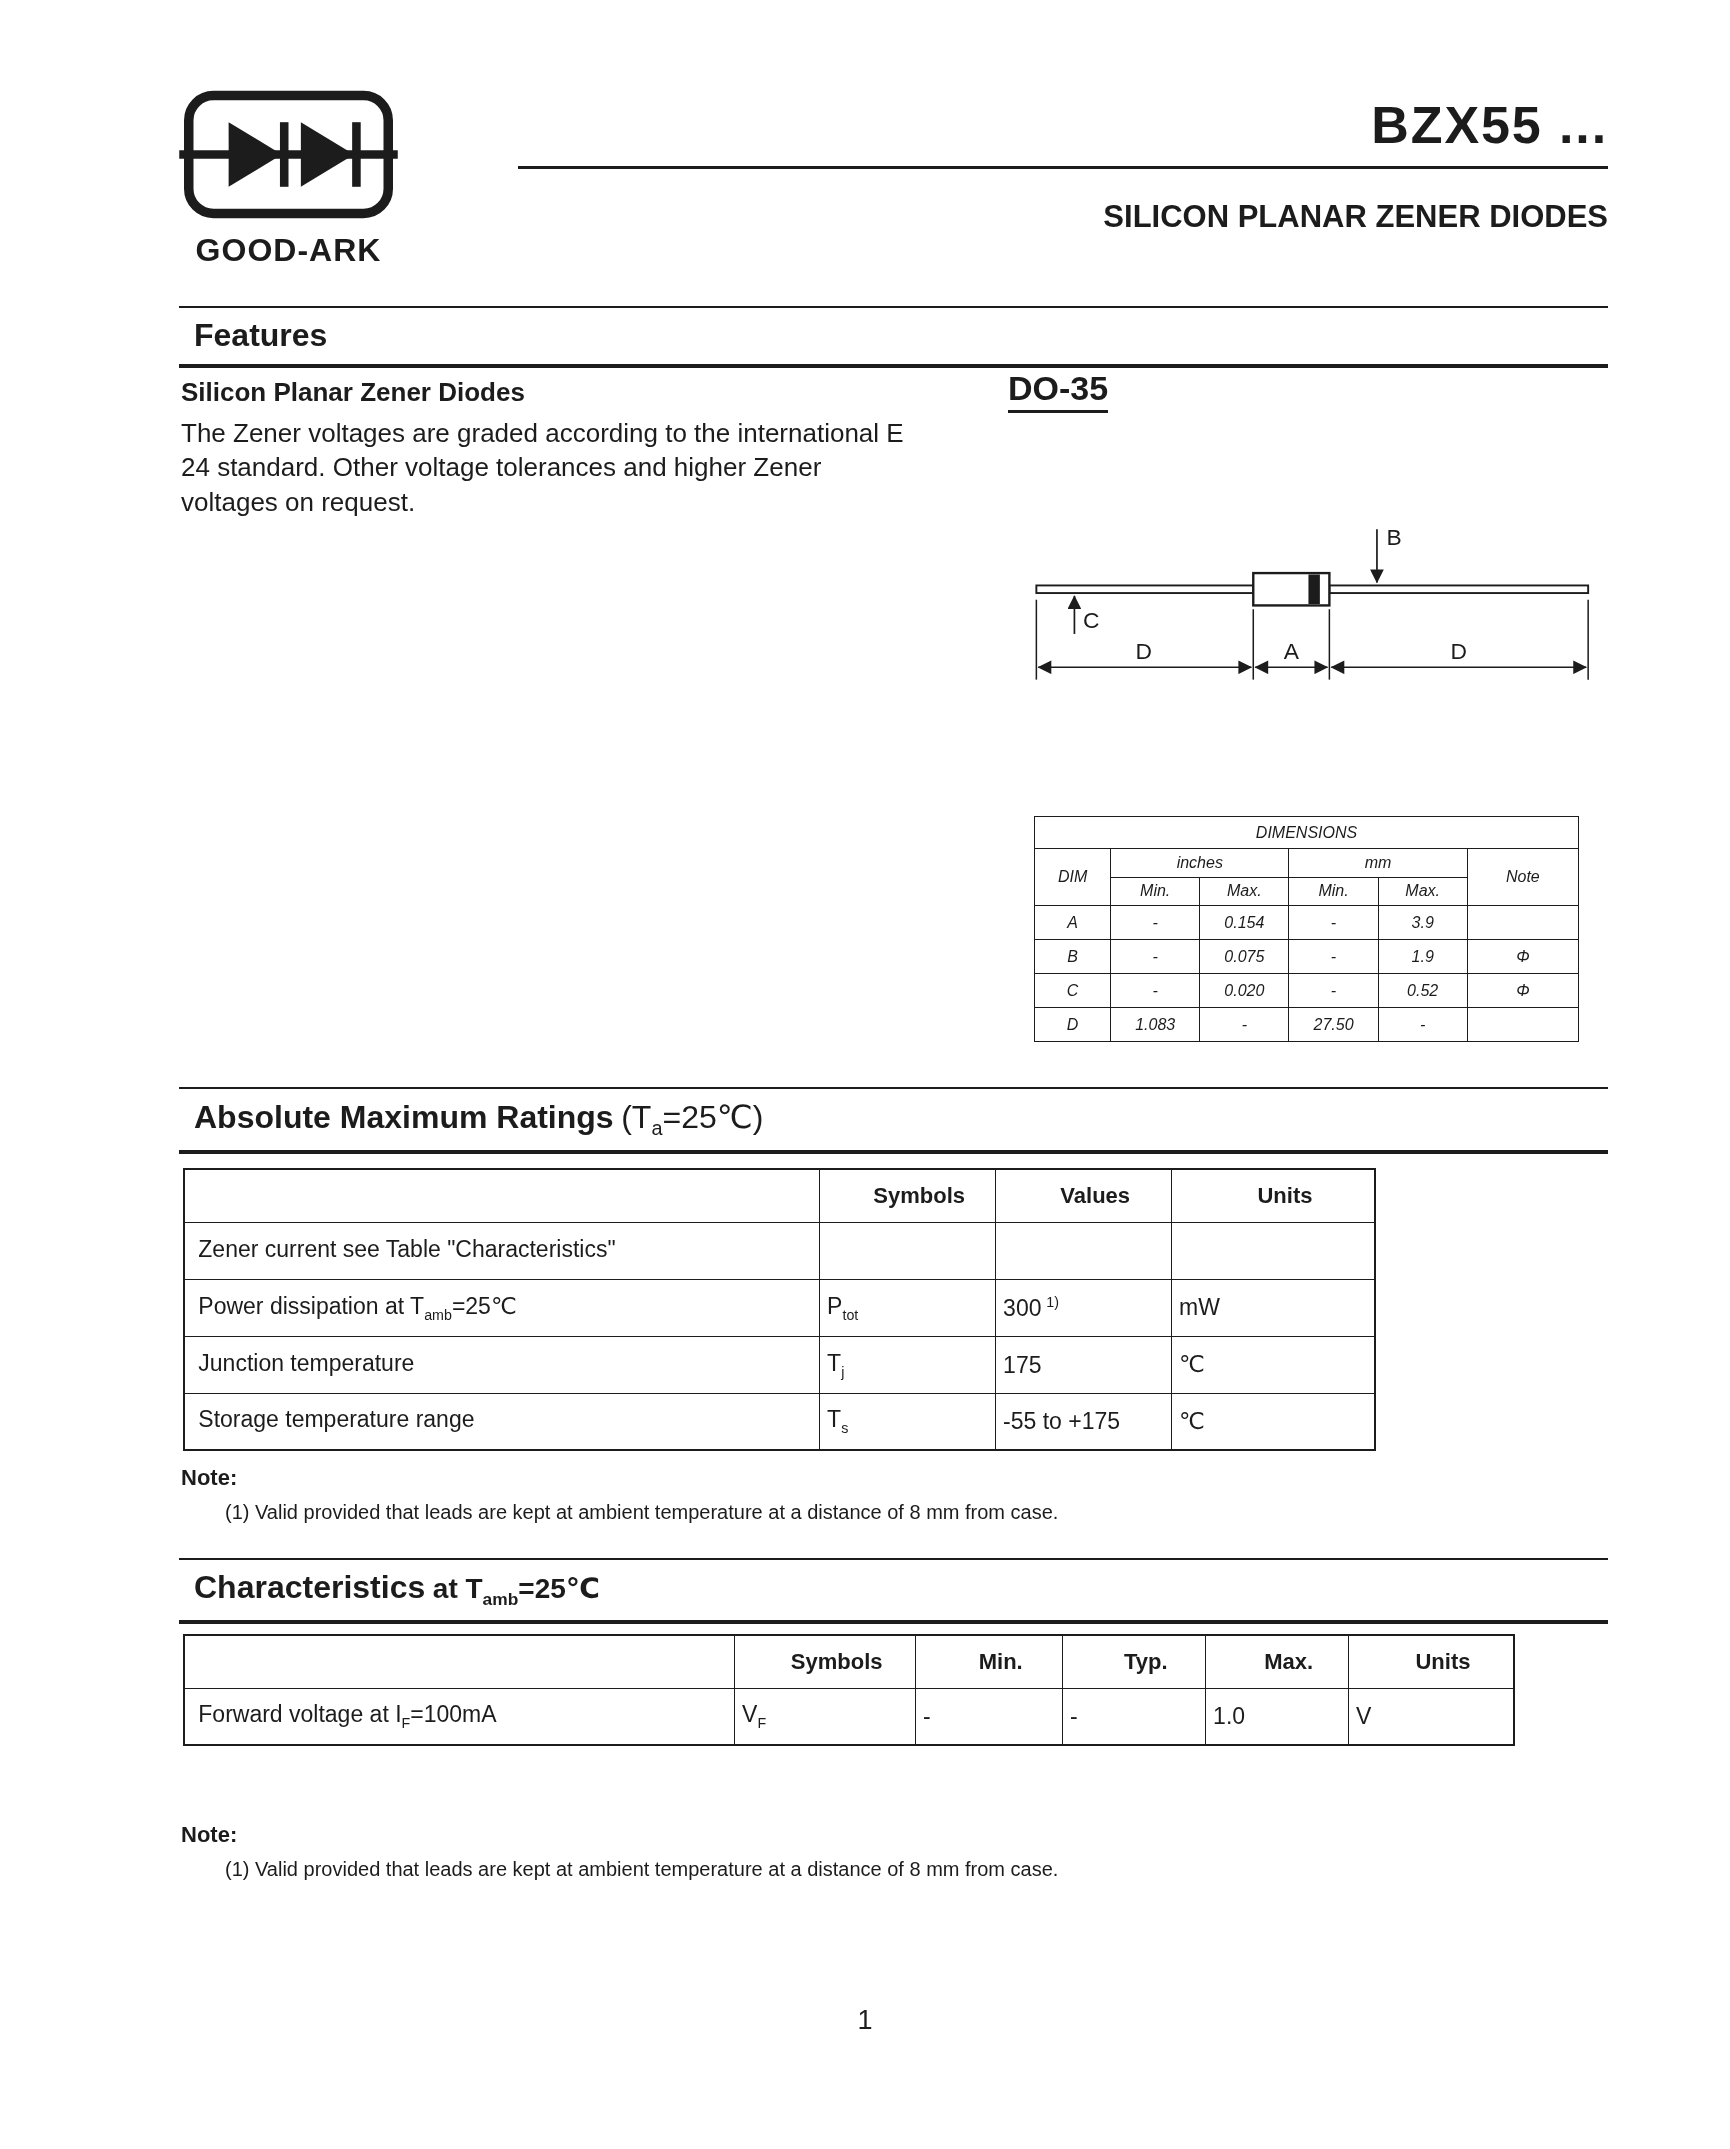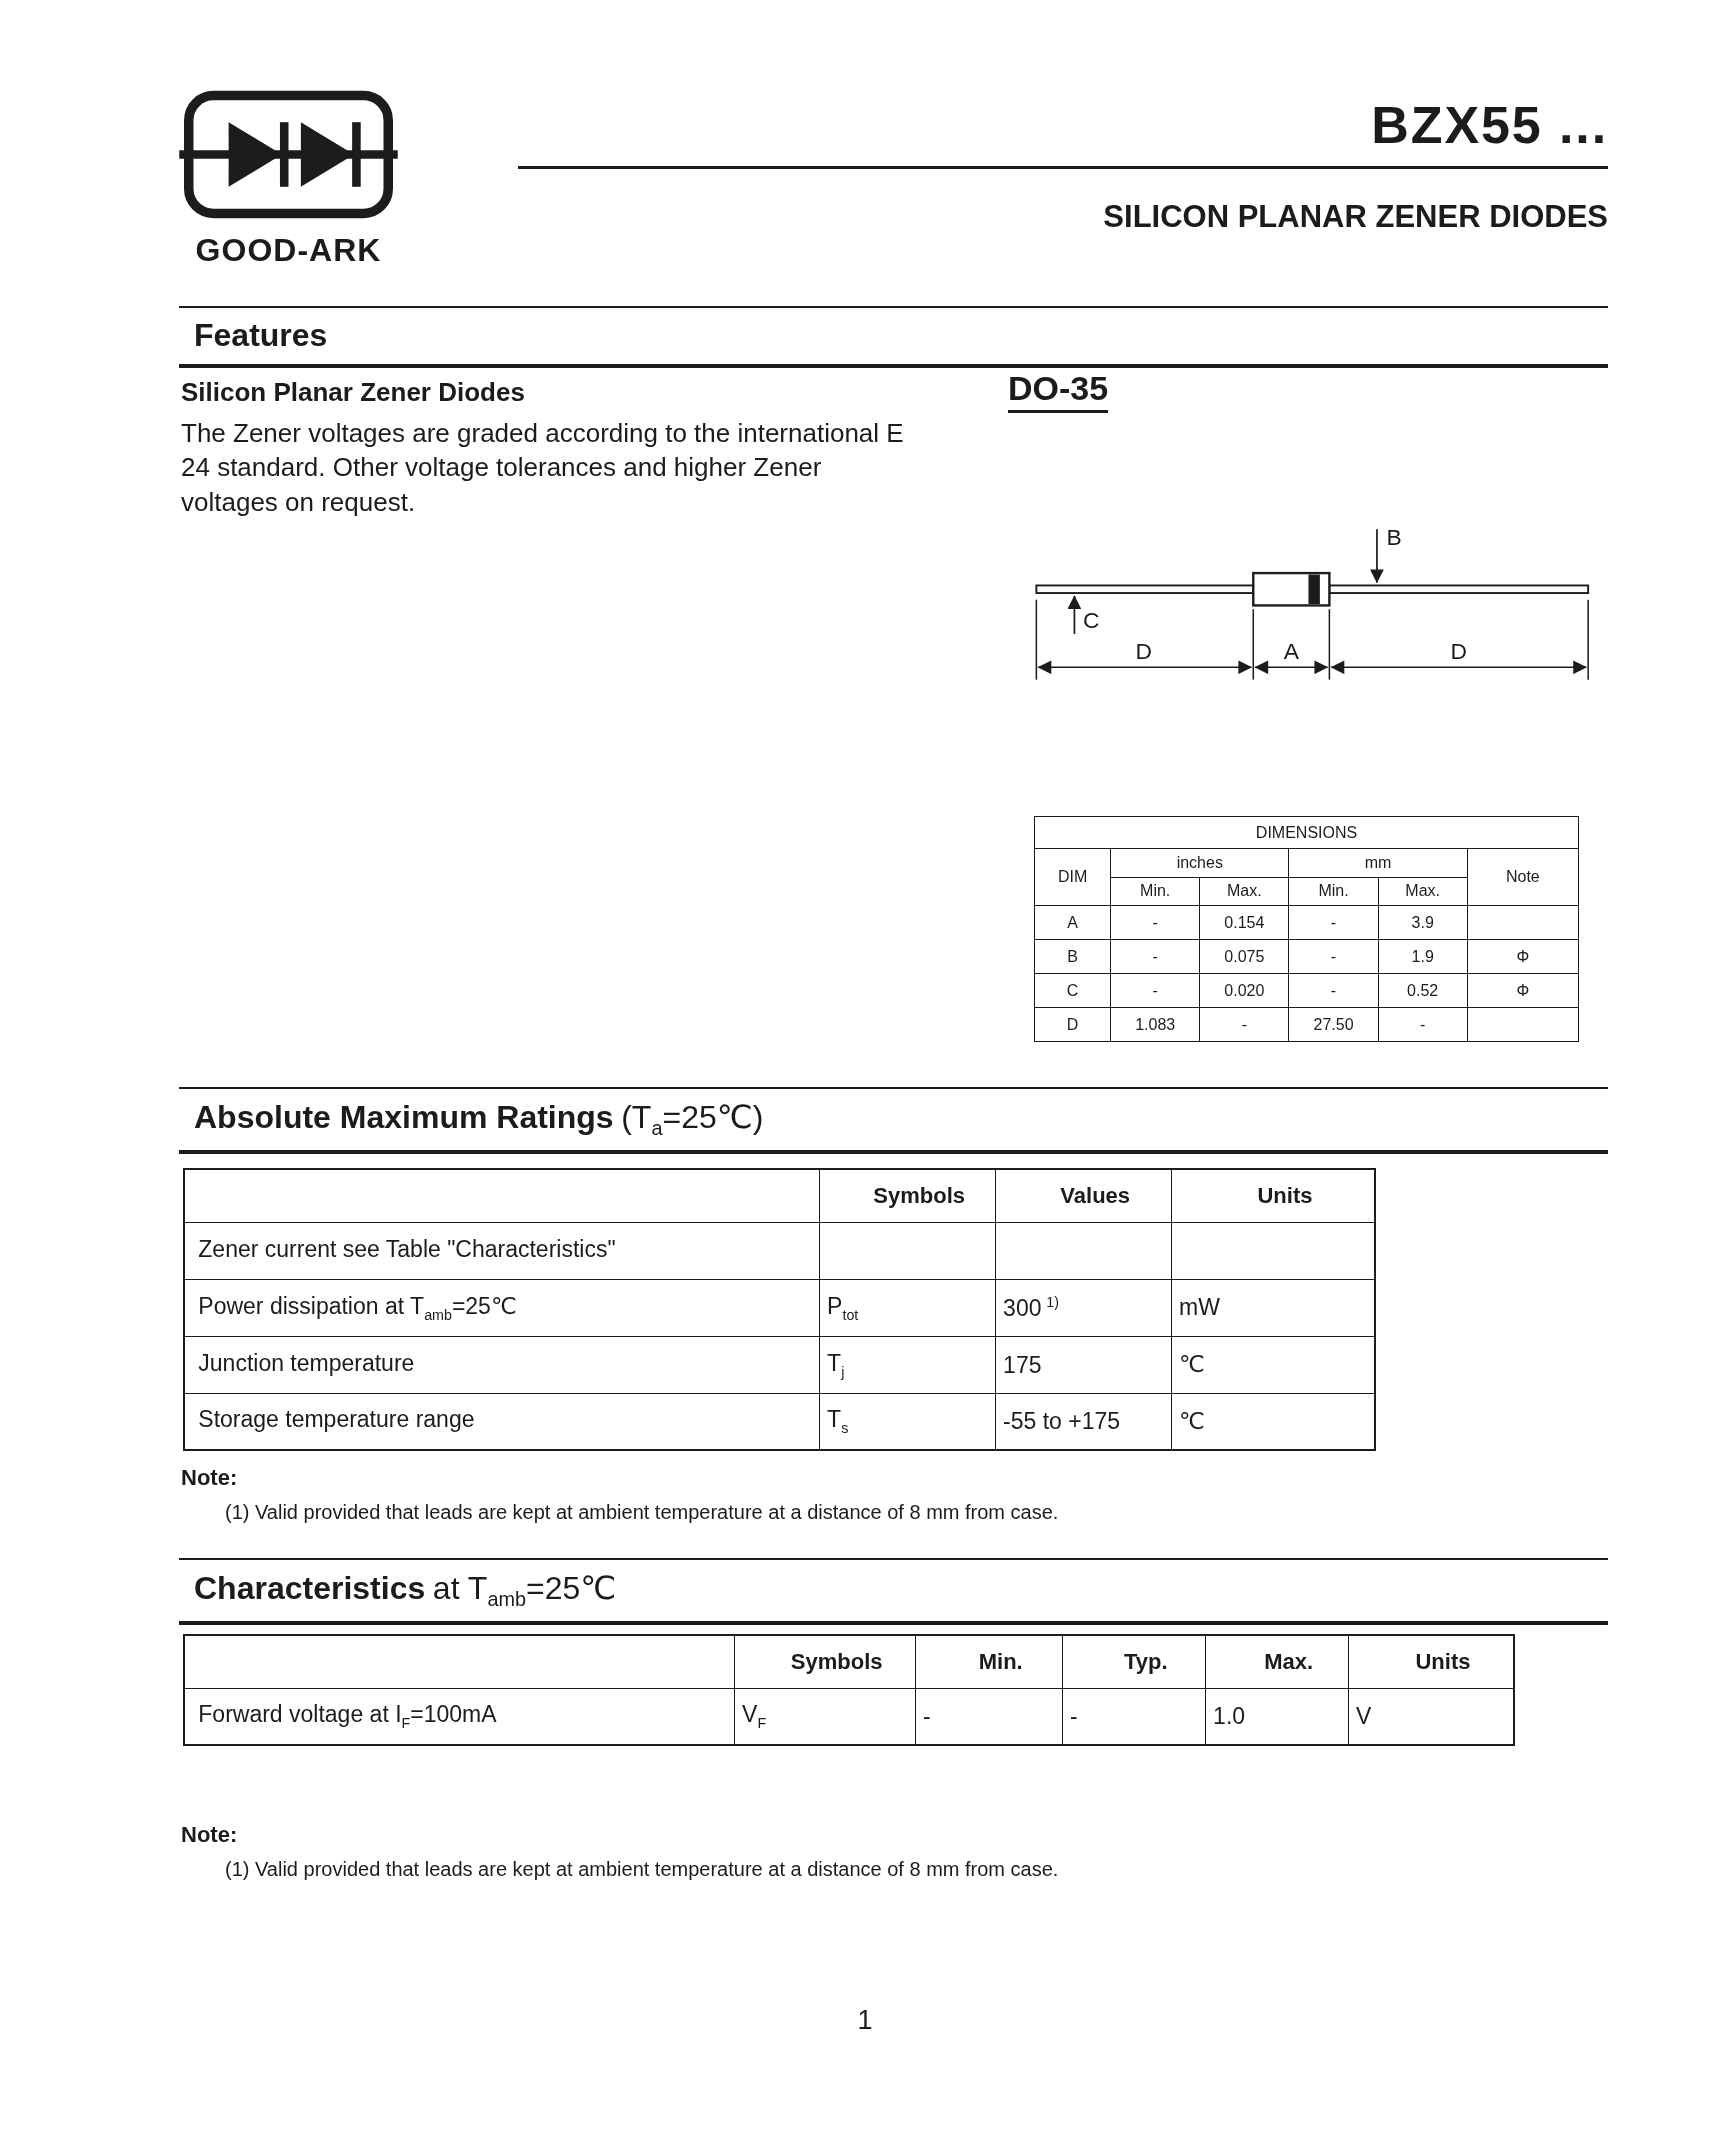--- a/index.html
+++ b/index.html
@@ -20,29 +20,29 @@
   .doc-subtitle { font-size:31px; font-weight:bold; text-align:right; margin-top:30px; }
 
   
   .section-bar {
     left:179px; width:1429px;
     border-top:2.9px solid #1c1c1c; border-bottom:4.8px solid #1c1c1c;
     padding:8.6px 0 10.5px 15px; background:#fff;
   }
   .section-title { font-size:32px; font-weight:bold; }
   .section-cond  { font-size:32px; font-weight:normal; margin-left:7.6px; }
-  .section-cond.bold { font-size:32px; font-weight:normal; }
+  .section-cond.bold { font-size:28px; font-weight:bold; }
 
   
   .features-sub  { font-size:26px; font-weight:bold; margin-bottom:7.6px; }
   .features-body { font-size:26px; line-height:1.33; width:744px; }
   .pkg-label { font-size:34px; font-weight:bold; display:inline-block; border-bottom:3.8px solid #1c1c1c; padding-bottom:1.9px; }
 
   
-  .dim-table { border-collapse:collapse; table-layout:fixed; width:545px; border:1.9px solid #1c1c1c; font-size:16px; }
+  .dim-table { border-collapse:collapse; table-layout:fixed; width:545px; border:1.9px solid #1c1c1c; font-size:16px;font-style:italic; }
   .dim-table th, .dim-table td { border:1px solid #1c1c1c; text-align:center; vertical-align:middle; font-weight:normal; padding:1.9px 2.9px; }
   .rh34 { height:32px; } .rh30 { height:28.5px; } .rh36 { height:34px; }
 
   
   .data-table { border-collapse:collapse; table-layout:fixed; border:2.9px solid #1c1c1c; font-size:23px; }
   .data-table th, .data-table td { border:1.9px solid #1c1c1c; vertical-align:middle; padding:3.8px 7.6px; }
   .data-table th { font-weight:bold; text-align:center; font-size:22px;padding-left:32px; }
   .data-table td.c { }
   .data-table td.desc { text-align:left; padding-left:13.3px; }
   .rh56 { height:53px; } .rh60 { height:57px; } .rh78 { height:74px; }

